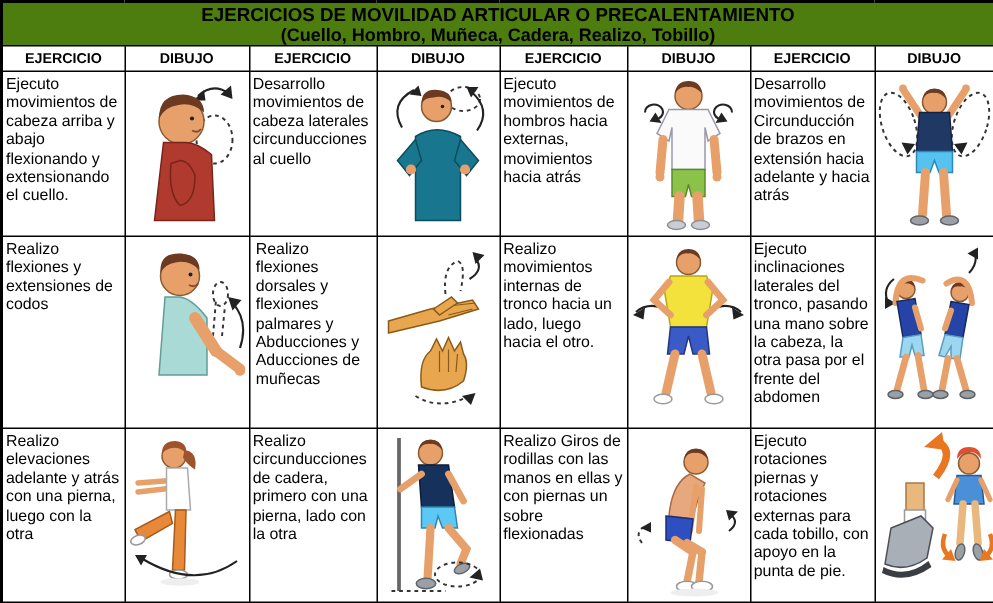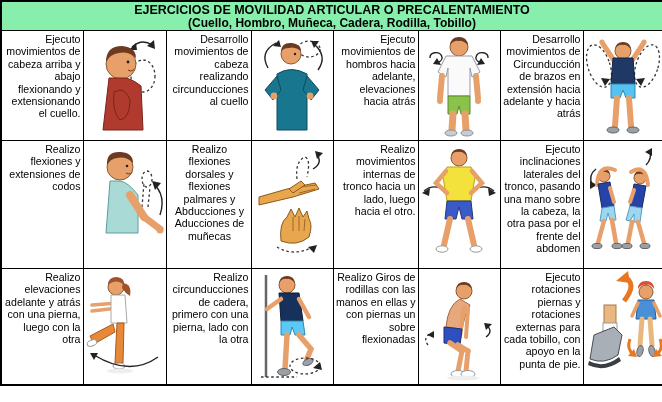--- a/index.html
+++ b/index.html
@@ -1,25 +1,25 @@
 <!DOCTYPE html>
 <html><head>
 <meta charset="utf-8">
 <style>
   html,body{margin:0;padding:0;background:#fff;}
   body{width:662px;height:402px;font-family:"Liberation Sans",sans-serif;color:#000;}
   table{border-collapse:collapse;table-layout:fixed;width:662px;border:2px solid #000;}
   td,th{border:1px solid #000;padding:0;vertical-align:top;overflow:hidden;background:#fff;}
-  .titlecell{background:#86efac;text-align:center;vertical-align:middle;height:28px;}
+  .titlecell{background:#4d7c0f;text-align:center;vertical-align:middle;height:28px;}
   .t1{font-weight:bold;font-size:12.5px;line-height:14px;padding-top:1px;}
   .t2{font-weight:bold;font-size:12px;line-height:13px;}
   .hcell{height:16px;font-weight:bold;font-size:9.5px;text-align:center;vertical-align:middle;line-height:15px;}
   .r1{height:110px;} .r2{height:128px;} .r3{height:116px;padding-left:24px;}
-  .extext{font-size:10.6px;line-height:12.4px;text-align:right;padding:2px 2px 0 2px;overflow-wrap:break-word;}
-  .extext.left{text-align:center;padding-left:4px;}
+  .extext{font-size:10.6px;line-height:12.4px;text-align:left;padding:2px 2px 0 2px;overflow-wrap:break-word;}
+  .extext.left{text-align:left;padding-left:4px;}
   .dcell{text-align:center;vertical-align:middle;}
   .dcell svg{display:block;margin:1px auto 0 auto;}
   
   .sk{stroke:#E8A06B;stroke-linecap:round;fill:none;}
   .dash{fill:none;stroke:#333;stroke-width:1.3;stroke-dasharray:2.5 2.6;}
   .thin{fill:none;stroke:#222;stroke-width:1.4;}
   .arr{fill:#222;}
 </style>
 </head>
 <body>
@@ -33,65 +33,75 @@
     <col style="width:85px">
       <col style="width:82px">
       <col style="width:83px">
       <col style="width:80px">
   </colgroup>
 
   <tbody>
       <tr>
     <td class="titlecell" colspan="8">
       <div class="t1">EJERCICIOS DE MOVILIDAD ARTICULAR O PRECALENTAMIENTO</div>
-      <div class="t2">(Cuello, Hombro, Muñeca, Cadera, Rodilla, Tobillo)</div>
-    </td>
-  </tr>
-
+      <div class="t2">(Cuello, Hombro, Muñeca, Cadera, Realizo, Tobillo)</div>
+    </td>
+  </tr>
+
+  <tr>
+    <th class="hcell">EJERCICIO</th>
+    <th class="hcell">DIBUJO</th>
+    <th class="hcell">EJERCICIO</th>
+    <th class="hcell">DIBUJO</th>
+    <th class="hcell">EJERCICIO</th>
+    <th class="hcell">DIBUJO</th>
+    <th class="hcell">EJERCICIO</th>
+    <th class="hcell">DIBUJO</th>
+  </tr>
 
   <tr class="r1">
     <td>
       <div class="extext">Ejecuto movimientos de cabeza arriba y abajo flexionando y extensionando el cuello.</div>
     </td>
     <td class="dcell" title="head-flexion-extension-figure">
       <svg viewBox="0 0 78 104" width="78" height="104">
         <path class="thin" d="M46 13 Q56 4 66 11"></path>
         <polygon class="arr" points="43,16 50,9 51,16"></polygon>
         <polygon class="arr" points="68,6 69,15 61,12"></polygon>
         <ellipse class="dash" cx="57" cy="42" rx="12" ry="16"></ellipse>
         <circle cx="35" cy="30" r="15" fill="#E8A06B" stroke="#8a5a33"></circle>
         <path d="M20 28 Q20 12 36 12 Q50 13 50 24 Q42 17 33 19 Q24 20 20 28 Z" fill="#6B3A21"></path>
         <circle cx="42" cy="28" r="1.4" fill="#222"></circle>
         <path d="M42 36 q4 2 6 -1" stroke="#8a4a2e" stroke-width="1.2" fill="none"></path>
         <path d="M23 44 L17 96 L57 96 L55 52 Q45 44 38 44 Z" fill="#B03A2E" stroke="#79241b"></path>
         <path d="M28 58 Q26 78 34 86 Q44 84 44 66 Q40 56 34 56 Z" fill="none" stroke="#79241b"></path>
       </svg>
     </td>
     <td>
-      <div class="extext">Desarrollo movimientos de cabeza realizando circunducciones al cuello</div>
+      <div class="extext">Desarrollo movimientos de cabeza laterales circunducciones al cuello</div>
     </td>
     <td class="dcell" title="neck-circumduction-figure">
       <svg viewBox="0 0 78 104" width="78" height="104">
         <ellipse class="dash" cx="56" cy="15" rx="11" ry="8"></ellipse>
         <path class="thin" d="M15 34 Q6 18 23 9"></path>
         <polygon class="arr" points="26,6 28,13 20,12"></polygon>
         <path class="thin" d="M65 36 Q75 22 61 10"></path>
         <polygon class="arr" points="58,7 66,7 61,14"></polygon>
         <circle cx="38" cy="20" r="10" fill="#E8A06B" stroke="#8a5a33"></circle>
         <path d="M28 18 Q28 8 39 9 Q48 10 48 17 Q42 12 36 14 Q30 14 28 18 Z" fill="#6B3A21"></path>
         <circle cx="42" cy="20" r="1.2" fill="#222"></circle>
         <path d="M24 40 Q38 31 54 40 L54 96 L24 96 Z" fill="#19768F" stroke="#0d4c5e"></path>
         <path d="M54 42 L66 56 L58 66 L50 56 Z" fill="#19768F" stroke="#0d4c5e"></path>
         <path d="M24 42 L12 56 L20 66 L28 56 Z" fill="#19768F" stroke="#0d4c5e"></path>
         <circle cx="57" cy="62" r="3.4" fill="#E8A06B"></circle>
         <circle cx="21" cy="62" r="3.4" fill="#E8A06B"></circle>
       </svg>
     </td>
     <td>
-      <div class="extext">Ejecuto movimientos de hombros hacia adelante, elevaciones hacia atrás</div>
+      <div class="extext">Ejecuto movimientos de hombros hacia externas, movimientos hacia atrás</div>
     </td>
     <td class="dcell" title="shoulder-rolls-figure">
       <svg viewBox="0 0 78 104" width="78" height="104">
         <path class="thin" d="M10 24 a6 5 0 1 1 9 4"></path>
         <polygon class="arr" points="21,31 17,24 13,30"></polygon>
         <path class="thin" d="M68 24 a6 5 0 1 0 -9 4"></path>
         <polygon class="arr" points="57,31 61,24 65,30"></polygon>
         <circle cx="39" cy="13" r="9" fill="#E8A06B" stroke="#8a5a33"></circle>
         <path d="M30 11 Q31 3 39 3 Q47 3 48 11 Q42 6 39 7 Q34 6 30 11 Z" fill="#6B3A21"></path>
         <path d="M26 22 L52 22 L60 38 L52 43 L50 34 L50 62 L28 62 L28 34 L26 43 L18 38 Z" fill="#FAFAFA" stroke="#99a"></path>

